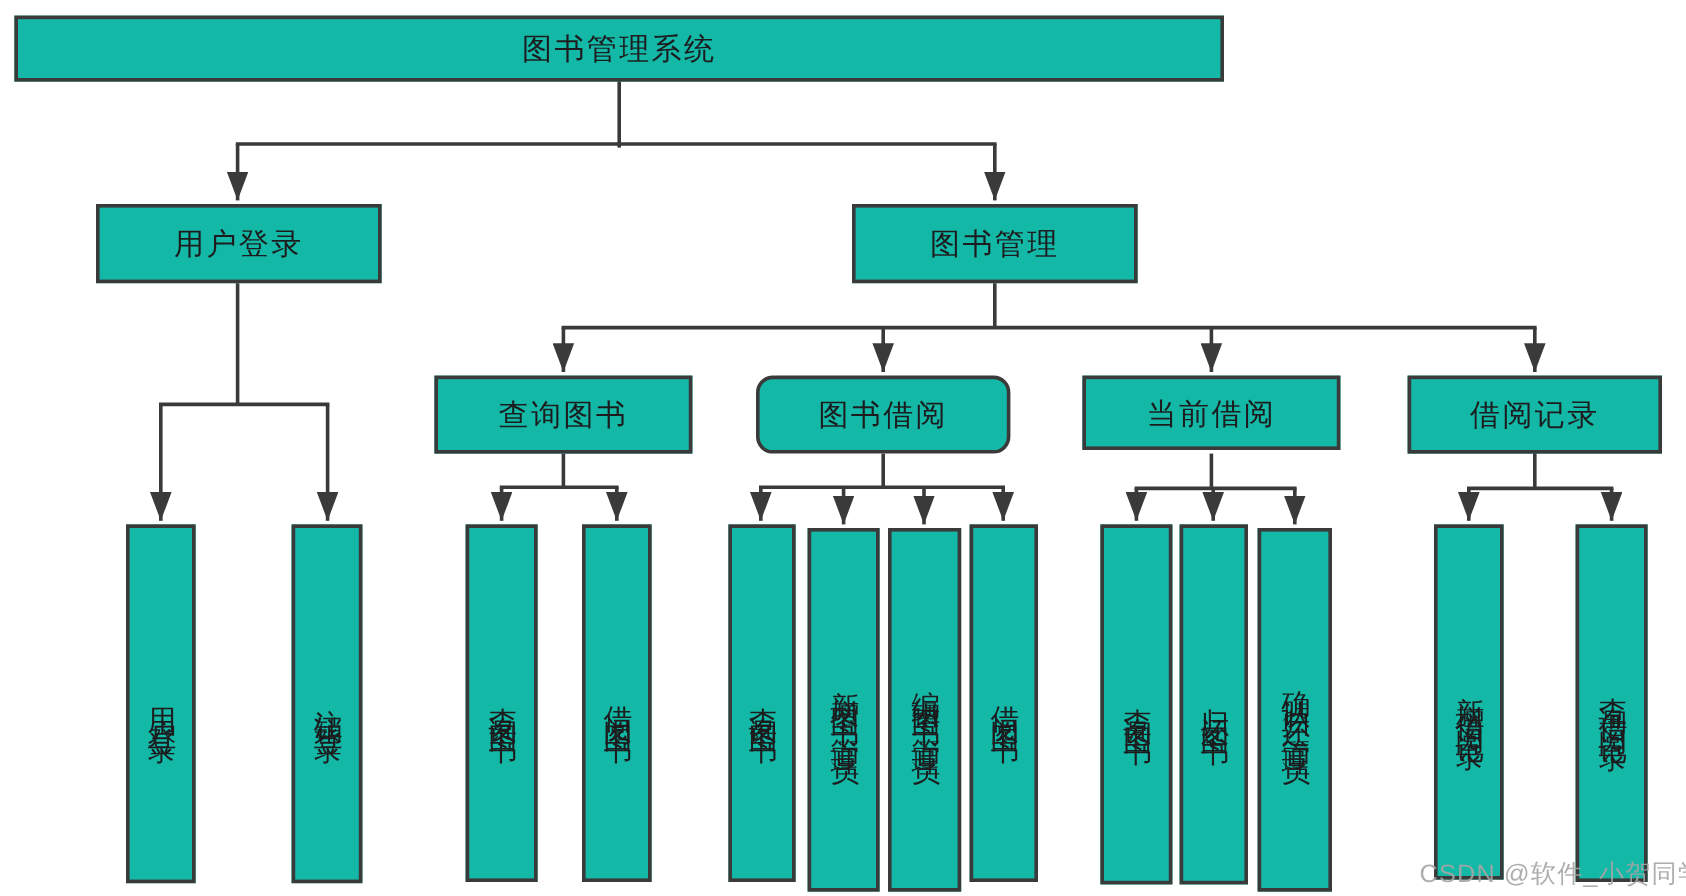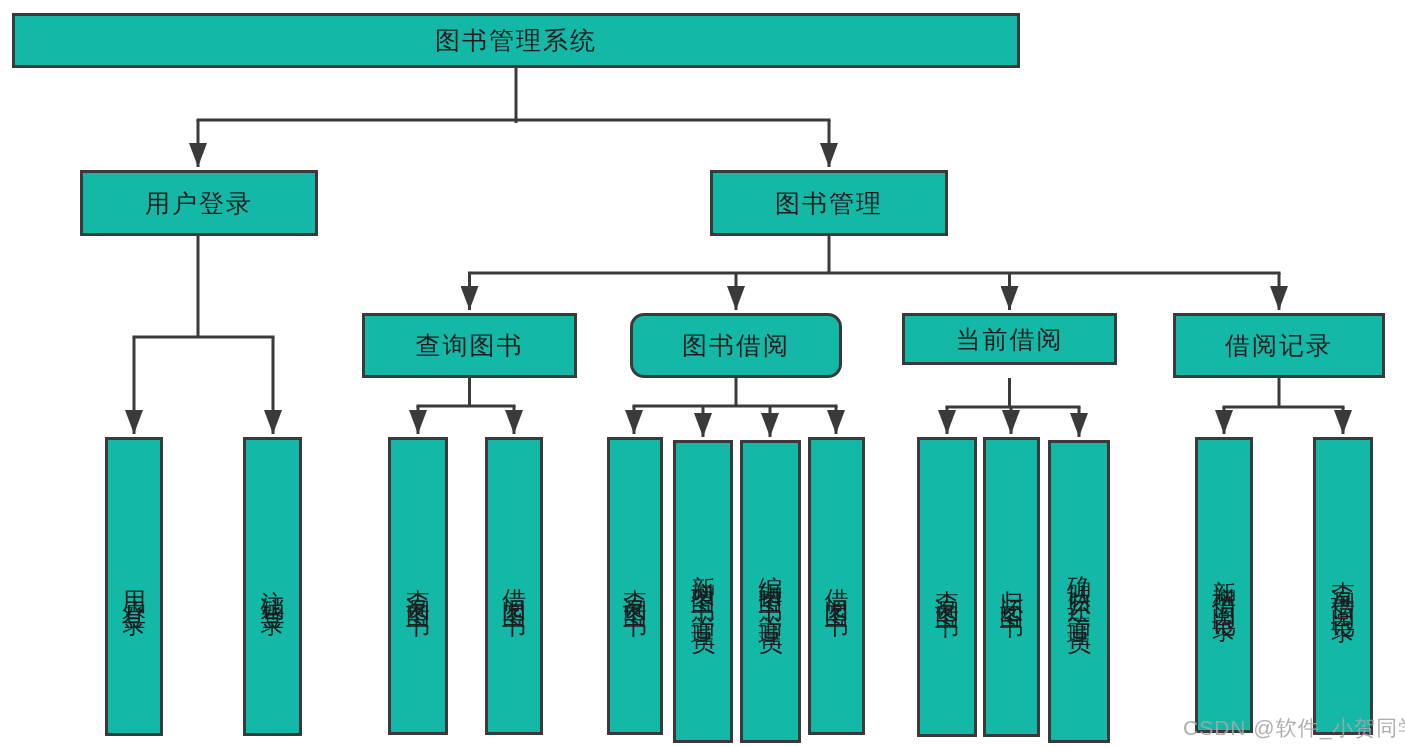--- a/index.html
+++ b/index.html
@@ -97,21 +97,21 @@
     </g>
   </svg>
 
   <div class="node" style="left:12px;top:13px;width:1008px;height:55px;">图书管理系统</div>
 
   <div class="node" style="left:80px;top:170px;width:238px;height:66px;">用户登录</div>
   <div class="node" style="left:710px;top:170px;width:238px;height:66px;">图书管理</div>
 
   <div class="node" style="left:362px;top:313px;width:215px;height:65px;">查询图书</div>
   <div class="node" style="left:630px;top:313px;width:212px;height:65px;border-radius:14px;">图书借阅</div>
-  <div class="node" style="left:902px;top:313px;width:215px;height:52px;">当前借阅</div>
+  <div class="node" style="left:902px;top:313px;width:215px;height:62px;">当前借阅</div>
   <div class="node" style="left:1173px;top:313px;width:212px;height:65px;">借阅记录</div>
 
   <div class="node vert" style="left:105px;top:437px;width:58px;height:299px;">用户登录</div>
   <div class="node vert" style="left:243px;top:437px;width:59px;height:299px;">注销登录</div>
 
   <div class="node vert" style="left:388px;top:437px;width:60px;height:298px;">查询图书</div>
   <div class="node vert" style="left:485px;top:437px;width:58px;height:298px;">借阅图书</div>
 
   <div class="node vert" style="left:607px;top:437px;width:56px;height:298px;">查询图书</div>
   <div class="node vert" style="left:673px;top:440px;width:60px;height:303px;">新增图书（管理员）</div>

